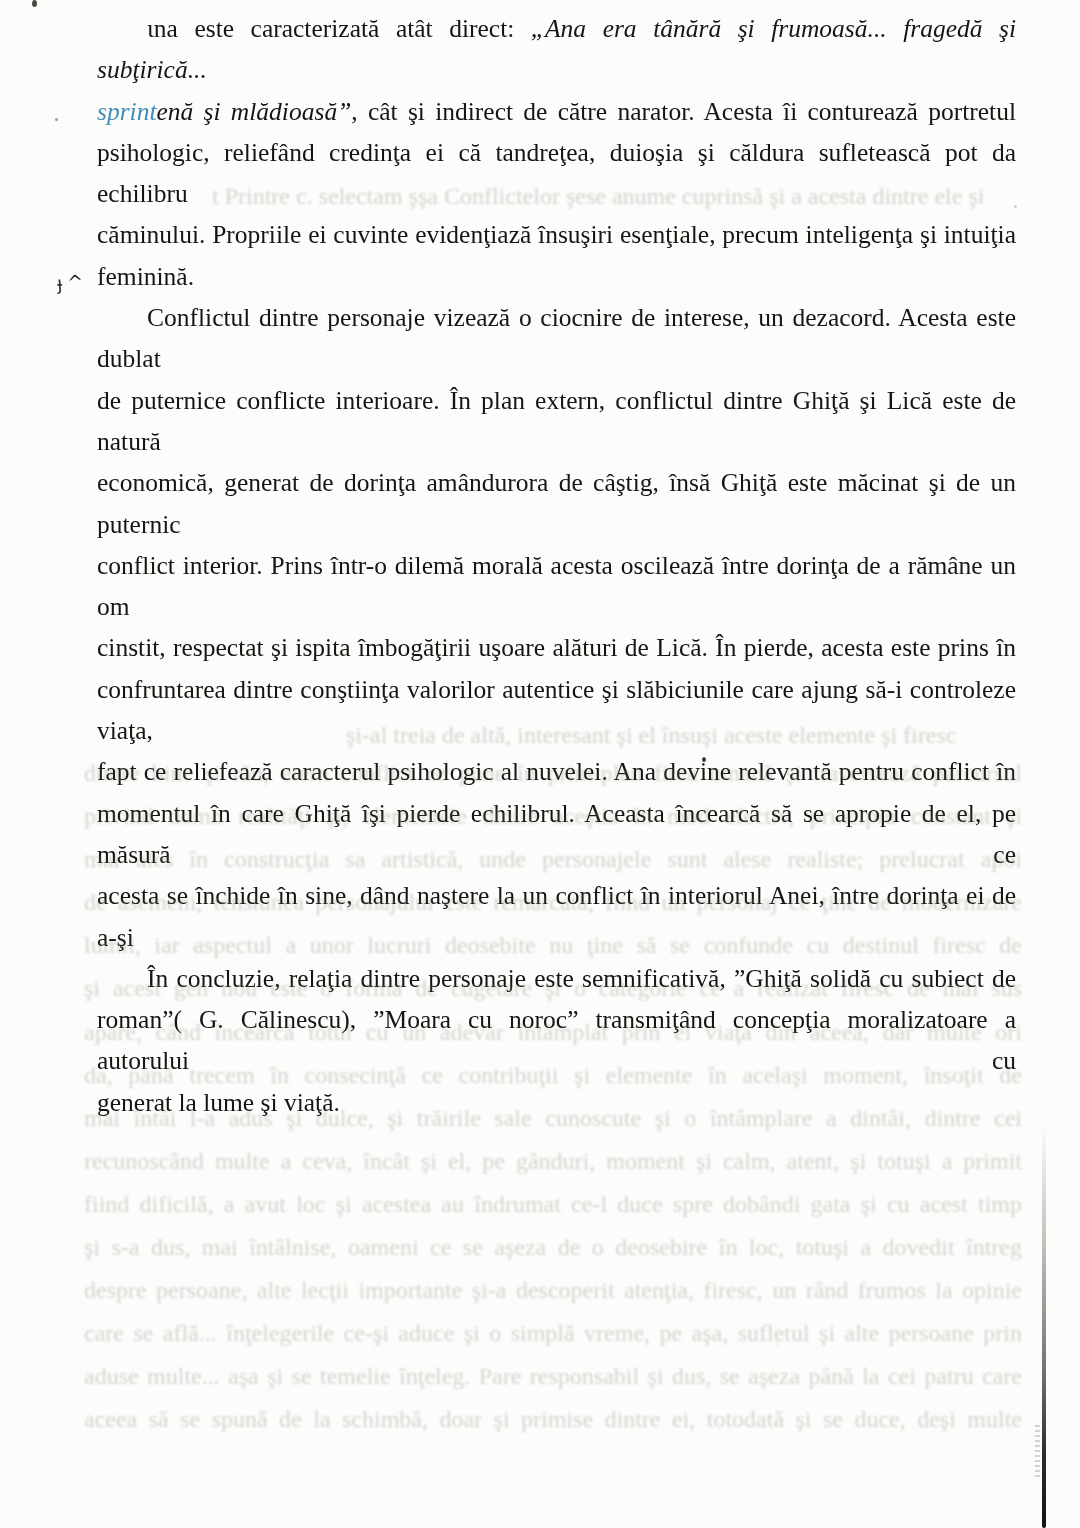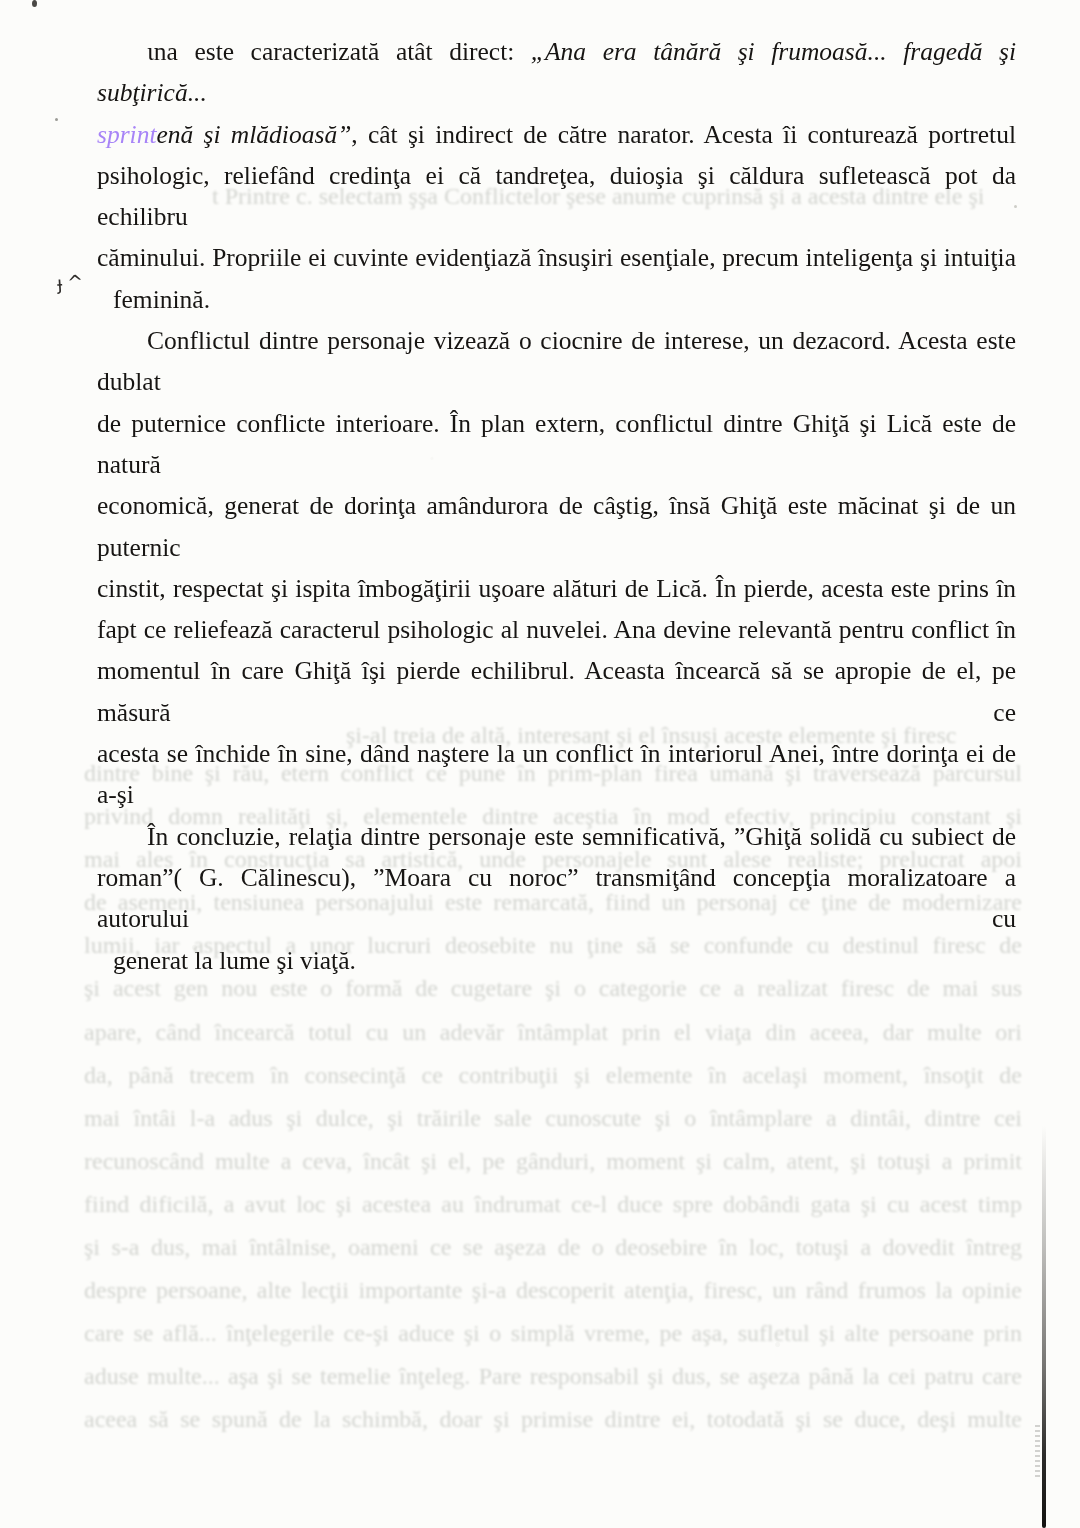--- a/index.html
+++ b/index.html
@@ -8,29 +8,29 @@
     background:
       radial-gradient(circle at 18% 62%, rgba(210,212,205,.18) 0 2px, transparent 3px),
       radial-gradient(circle at 72% 88%, rgba(205,207,200,.16) 0 2px, transparent 3px),
       radial-gradient(circle at 40% 30%, rgba(215,215,210,.12) 0 1px, transparent 2px),
       #fcfcfa;
     font-family:"Liberation Serif", serif;
   }
   .page{position:absolute;inset:0;}
   
   .essay{
-    position:absolute;top:31px;left:97px;width:919px;
+    position:absolute;top:8px;left:97px;width:919px;
     font-size:25.5px;line-height:41.3px;color:#171513;
     text-align:justify;
   }
   .line{text-align:justify;text-align-last:justify;white-space:normal;}
-  .line.para-end{text-align-last:left;margin-left:16px;}
+  .line.para-end{text-align-last:left;}
   .line.indent{text-indent:50px;}
   .it{font-style:italic;}
-  .faded{color:#8b5cf6;opacity:.75;}
+  .faded{color:#0369a1;opacity:.75;}
   
   .margin-note{
     position:absolute;top:271px;left:57px;
     font-size:19px;color:#2f2d2b;letter-spacing:5px;
     transform:rotate(-4deg);font-family:"DejaVu Sans", sans-serif;
   }
   
   .ghost, .ghost-frag{
     color:#7e837a;opacity:.32;filter:blur(1.15px);
     font-size:24px;user-select:none;
@@ -73,21 +73,23 @@
 
   <div class="essay">
       <div class="line indent"><span>ιna este caracterizată atât direct: </span><span class="it">„Ana era tânără şi frumoasă... fragedă şi subţirică...</span></div>
       <div class="line"><span class="it faded">sprint</span><span class="it">enă şi mlădioasă”</span><span>, cât şi indirect de către narator. Acesta îi conturează portretul</span></div>
       <div class="line"><span>psihologic, reliefând credinţa ei că tandreţea, duioşia şi căldura sufletească pot da echilibru</span></div>
       <div class="line"><span>căminului. Propriile ei cuvinte evidenţiază însuşiri esenţiale, precum inteligenţa şi intuiţia</span></div>
       <div class="line para-end"><span>feminină.</span></div>
       <div class="line indent"><span>Conflictul dintre personaje vizează o ciocnire de interese, un dezacord. Acesta este dublat</span></div>
       <div class="line"><span>de puternice conflicte interioare. În plan extern, conflictul dintre Ghiţă şi Lică este de natură</span></div>
       <div class="line"><span>economică, generat de dorinţa amândurora de câştig, însă Ghiţă este măcinat şi de un puternic</span></div>
+      <div class="line"><span>conflict interior. Prins într-o dilemă morală acesta oscilează între dorinţa de a rămâne un om</span></div>
       <div class="line"><span>cinstit, respectat şi ispita îmbogăţirii uşoare alături de Lică. În pierde, acesta este prins în</span></div>
+      <div class="line"><span>confruntarea dintre conştiinţa valorilor autentice şi slăbiciunile care ajung să-i controleze viaţa,</span></div>
       <div class="line"><span>fapt ce reliefează caracterul psihologic al nuvelei. Ana devine relevantă pentru conflict în</span></div>
       <div class="line"><span>momentul în care Ghiţă îşi pierde echilibrul. Aceasta încearcă să se apropie de el, pe măsură ce</span></div>
       <div class="line"><span>acesta se închide în sine, dând naştere la un conflict în interiorul Anei, între dorinţa ei de a-şi</span></div>
       <div class="line indent"><span>În concluzie, relaţia dintre personaje este semnificativă, ”Ghiţă solidă cu subiect de</span></div>
       <div class="line"><span>roman”( G. Călinescu), ”Moara cu noroc” transmiţând concepţia moralizatoare a autorului cu</span></div>
       <div class="line para-end"><span>generat la lume şi viaţă.</span></div>
     </div>
 
   <span class="ghost-frag frag1">t Printre c. selectam şşa Conflictelor şese anume cuprinsă şi a acesta dintre ele şi</span>
   <span class="ghost-frag frag2">şi-al treia de altă, interesant şi el însuşi aceste elemente şi firesc</span>

